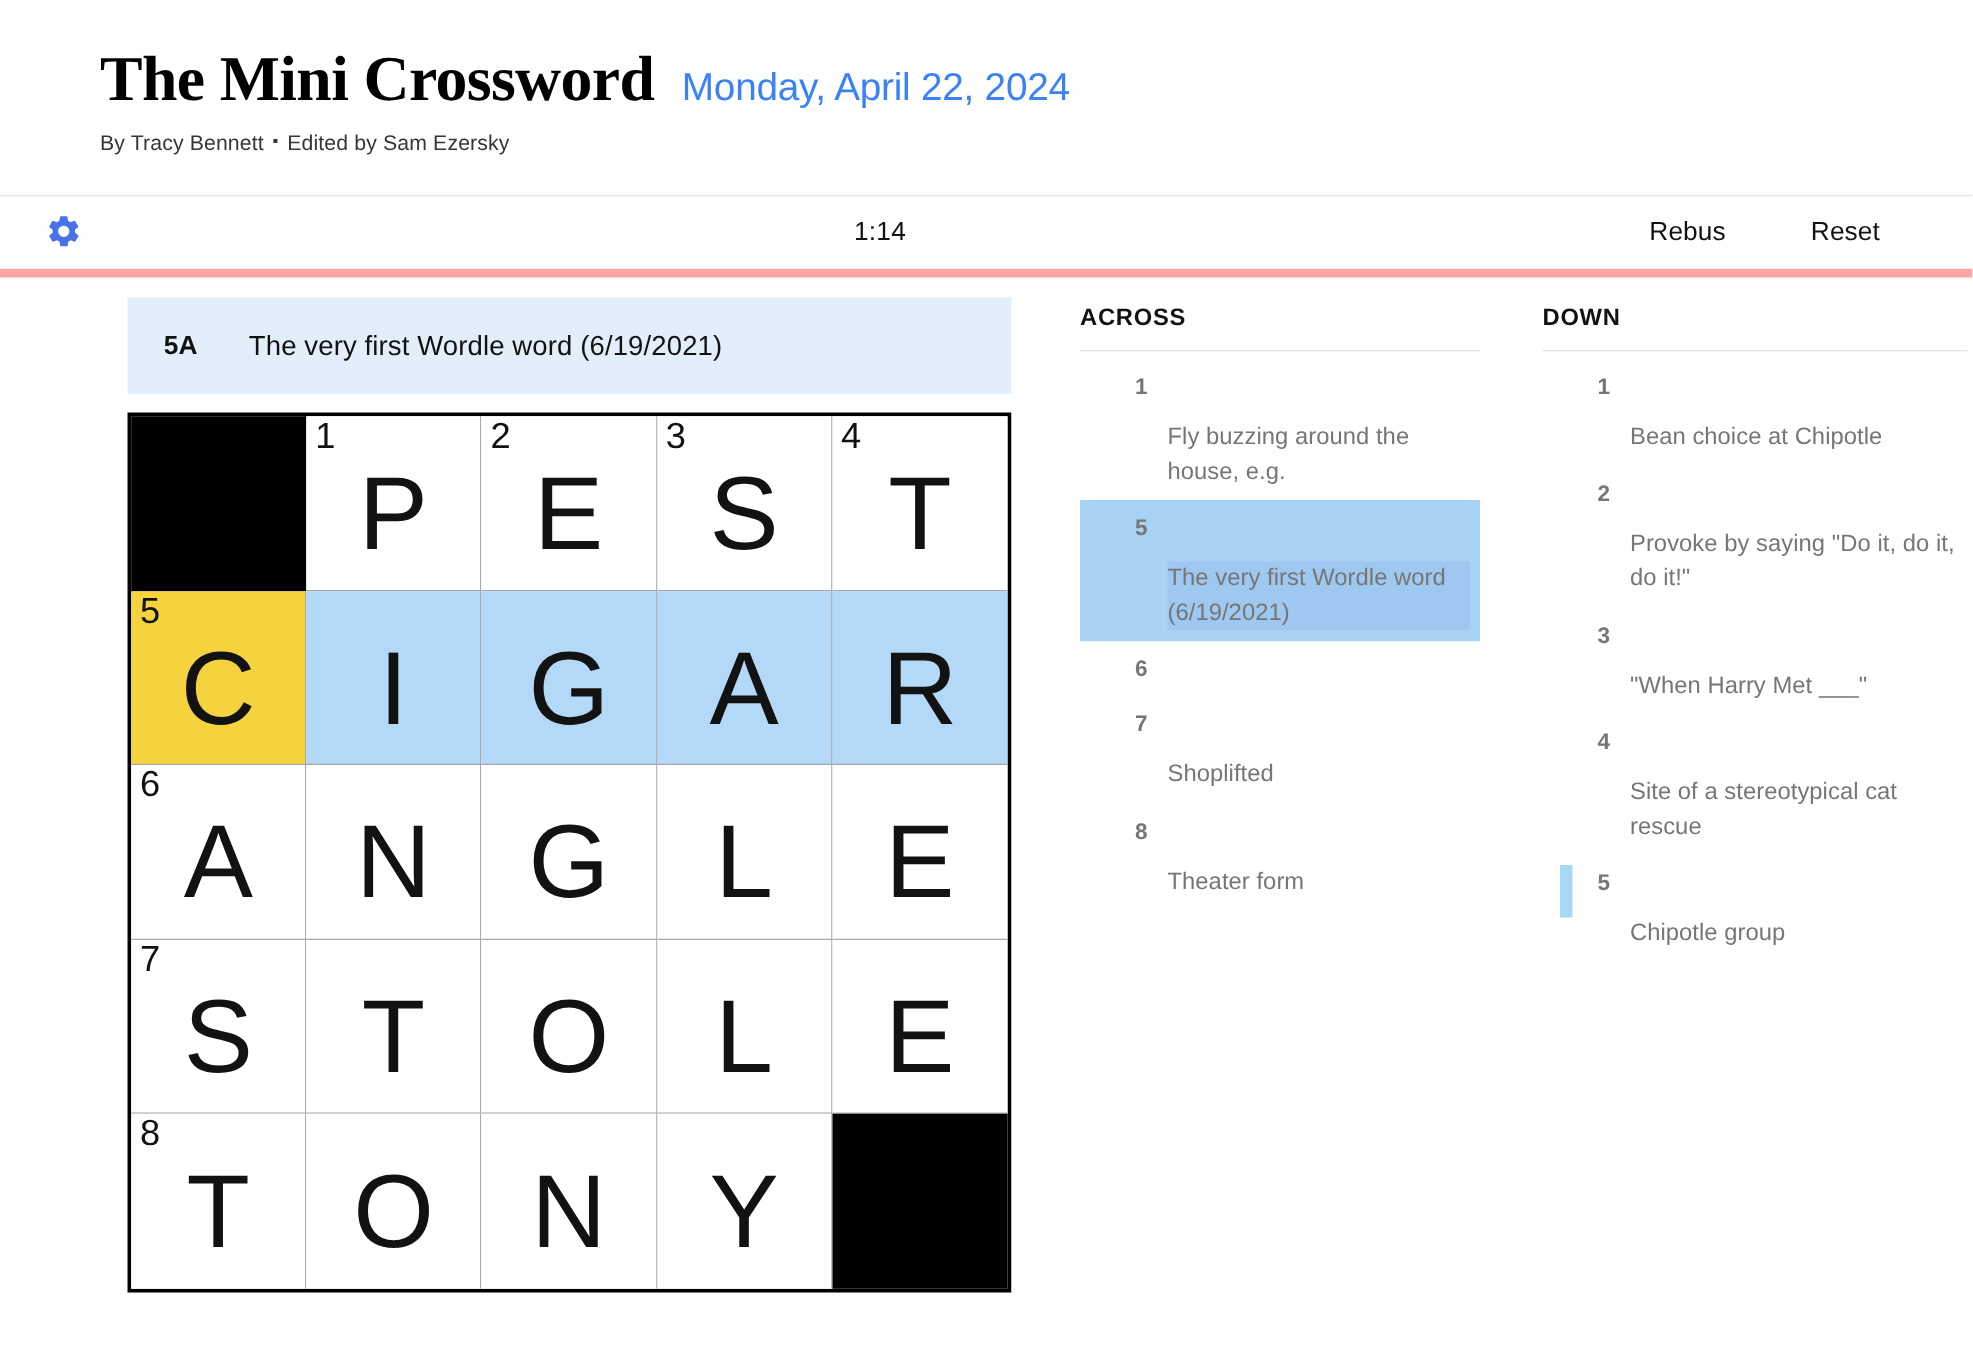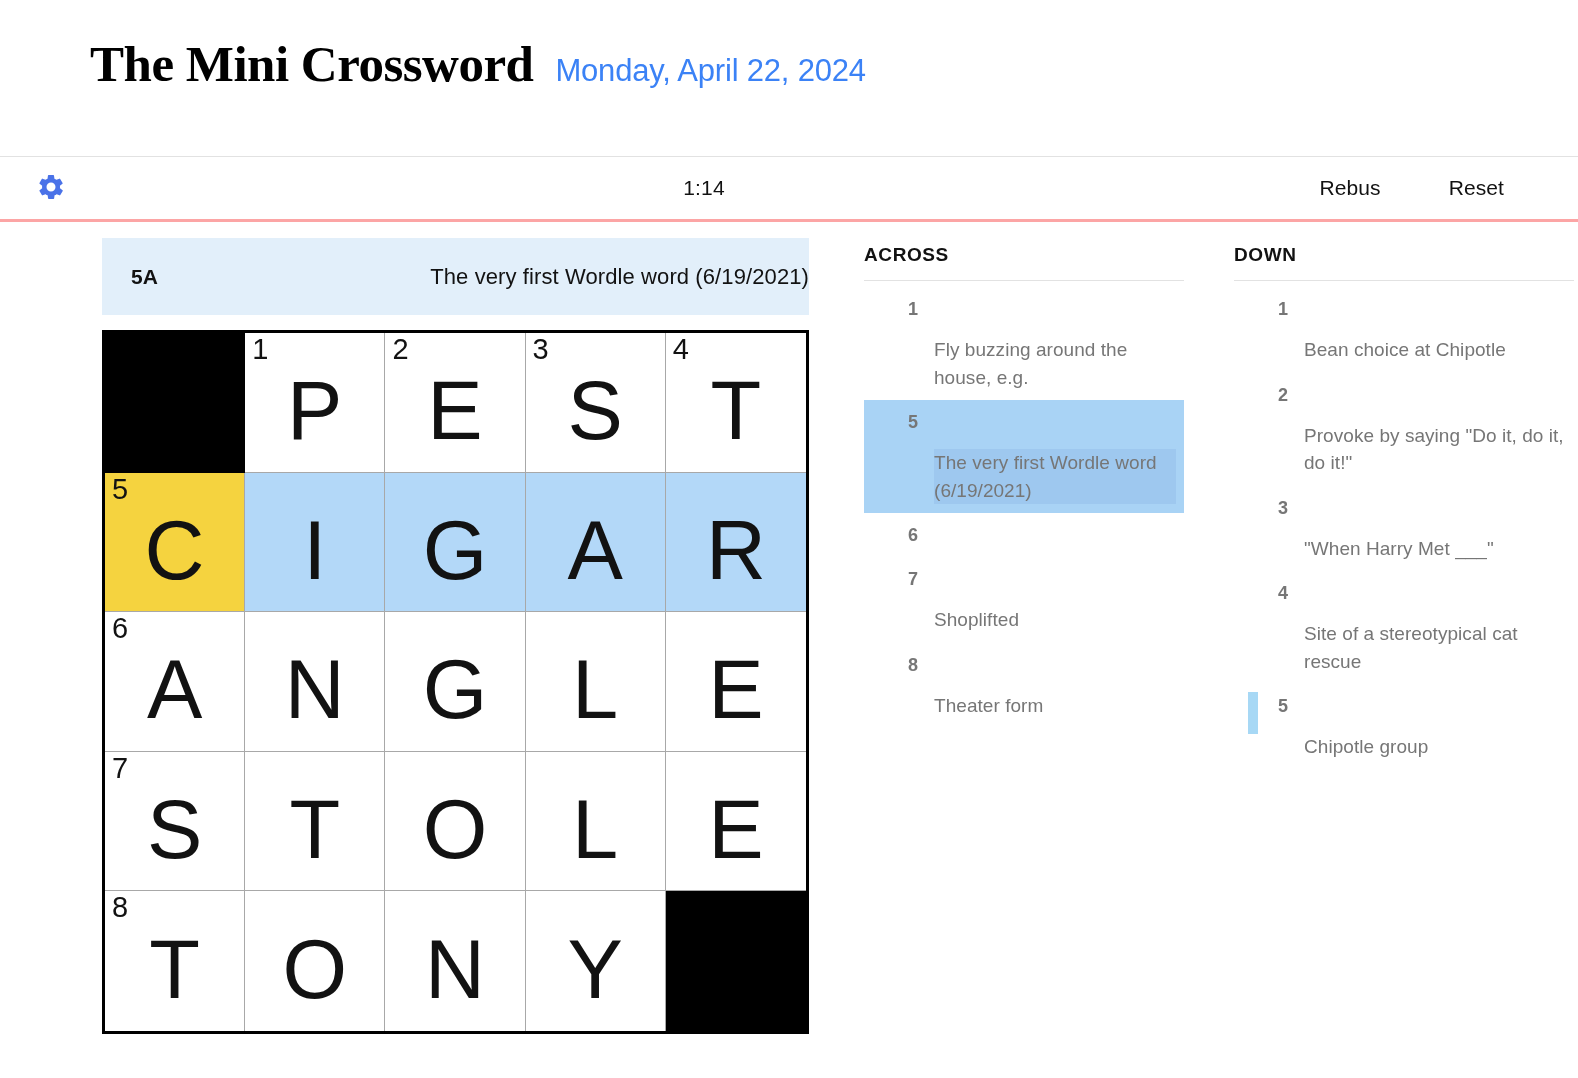--- a/index.html
+++ b/index.html
@@ -18,41 +18,40 @@
     border-bottom: 1px solid #e2e2e2;
   }
   .title-row { display: flex; align-items: baseline; gap: 22px; }
   .puzzle-title {
     font-family: "Liberation Serif", serif;
     font-weight: 700;
     font-size: 51px;
     letter-spacing: -0.5px;
     color: #000;
     line-height: 1.05;
-    margin-left: 10px;
   }
   .puzzle-date {
     font-size: 31px;
     color: #3b82f6;
     font-weight: 400;
     letter-spacing: -0.2px;
   }
   .byline {
     margin-top: 13px;
     font-size: 17px;
     color: #363636;
     letter-spacing: 0.1px;
   }
   .byline .sep { display: inline-block; margin: 0 7px; position: relative; top: -3px; font-size: 13px; }
 
   
   .toolbar {
     position: relative;
     height: 65px;
-    border-bottom: 3px solid #fca5a5;
+    border-bottom: 7px solid #fca5a5;
     display: flex;
     align-items: center;
   }
   .gear-btn {
     position: absolute;
     left: 34px;
     top: 50%;
     transform: translateY(-50%);
     width: 34px; height: 34px;
     display: flex; align-items: center; justify-content: center;
@@ -95,21 +94,20 @@
   .puzzle-col { width: 710px; flex: 0 0 710px; }
 
   .clue-banner {
     width: 707px;
     height: 77px;
     background: #e2effa;
     display: flex;
     align-items: center;
     padding-left: 29px;
     gap: 41px;
-    justify-content: space-between;
   }
   .banner-label {
     font-size: 21px;
     font-weight: 700;
     color: #121212;
     letter-spacing: 0.1px;
   }
   .banner-text {
     font-size: 22px;
     color: #121212;
@@ -216,20 +214,23 @@
   }
 </style>
 </head>
 <body>
 
 <div class="header">
   <div class="title-row">
     <div class="puzzle-title">The Mini Crossword</div>
     <div class="puzzle-date">Monday, April 22, 2024</div>
   </div>
+  <div class="byline">
+    <span>By Tracy Bennett</span><span class="sep">▪</span><span>Edited by Sam Ezersky</span>
+  </div>
 </div>
 
 <div class="toolbar">
   <button class="gear-btn">
     <span>
       <svg width="30" height="30" viewBox="0 0 24 24" aria-hidden="true">
         <path fill="#4a72e8" d="M19.14 12.94c.04-.3.06-.61.06-.94s-.02-.64-.07-.94l2.03-1.58a.5.5 0 0 0 .12-.62l-1.92-3.32a.5.5 0 0 0-.6-.22l-2.39.96a7.3 7.3 0 0 0-1.62-.94l-.36-2.54a.5.5 0 0 0-.49-.42h-3.84a.5.5 0 0 0-.49.42l-.36 2.54c-.59.24-1.13.56-1.62.94l-2.39-.96a.5.5 0 0 0-.6.22L2.78 8.86a.5.5 0 0 0 .12.62l2.03 1.58c-.05.3-.07.63-.07.94s.02.64.07.94l-2.03 1.58a.5.5 0 0 0-.12.62l1.92 3.32c.12.22.39.3.6.22l2.39-.96c.5.38 1.03.7 1.62.94l.36 2.54c.4.24.25.42.49.42h3.84c.25 0 .46-.18.49-.42l.36-2.54c.59-.24 1.13-.56 1.62-.94l2.39.96c.22.08.48 0 .6-.22l1.92-3.32a.5.5 0 0 0-.12-.62l-2.03-1.58zM12 15.6A3.6 3.6 0 1 1 12 8.4a3.6 3.6 0 0 1 0 7.2z"></path>
       </svg>
     </span>
   </button>

